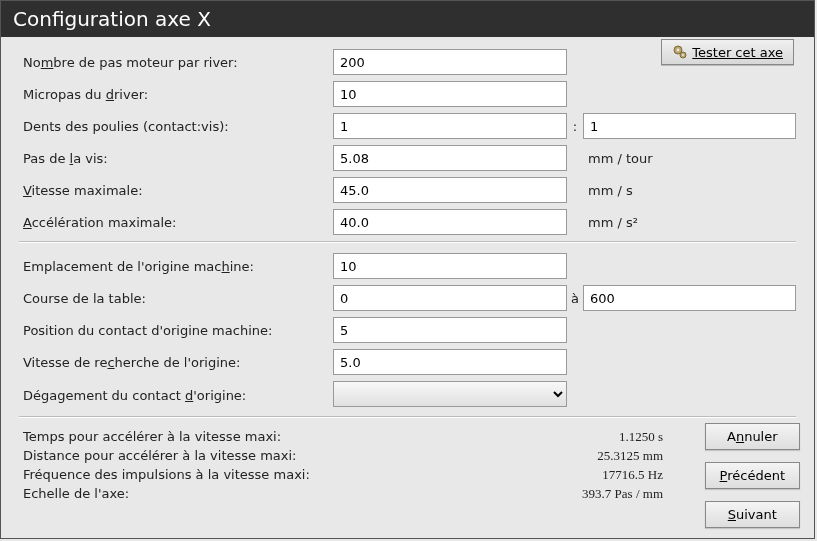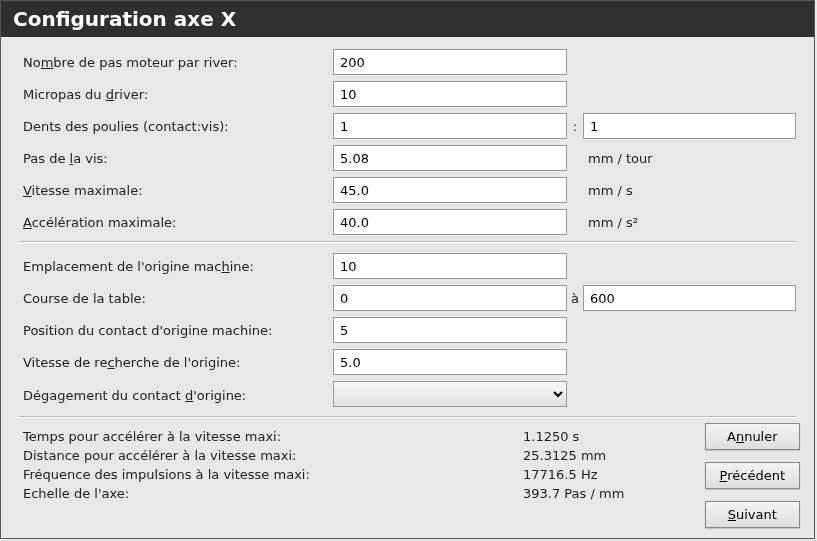--- a/index.html
+++ b/index.html
@@ -19,21 +19,21 @@
     border: 1px solid #555;
     background: #e8e8e8;
     position: relative;
     box-sizing: border-box;
   }
   .titlebar {
     background: #2f2f2f;
     color: #fff;
     padding: 6px 12px;
     font-size: 20px;
-    font-weight: bold;
+    font-weight: normal;
   }
   .content {
     padding: 12px 18px 0 18px;
   }
   .row {
     display: flex;
     align-items: center;
     margin-bottom: 6px;
     min-height: 26px;
   }
@@ -105,20 +105,22 @@
   }
   .stats-row {
     display: flex;
   }
   .stats-label {
     width: 500px;
     padding-left: 4px;
   }
   .stats-val {
     width: 140px;
+    text-align: right;
+    font-family: Liberation Serif, serif;
   }
   .button-bar {
     position: absolute;
     bottom: 10px;
     right: 14px;
     display: flex;
     gap: 12px;
     flex-direction: column;
   }
   .btn {
@@ -132,20 +134,29 @@
     font-size: 13px;
   }
   u { text-decoration: underline; text-underline-offset: 1px; }
 </style>
 </head>
 <body>
 
 <div class="window">
   <div class="titlebar">Configuration axe X</div>
 
+  <button class="test-btn">
+    <svg viewBox="0 0 16 16">
+      <circle cx="6" cy="6" r="4" fill="#bca36a" stroke="#7a6a3a"></circle>
+      <circle cx="6" cy="6" r="1.4" fill="#e8e8e8"></circle>
+      <circle cx="11" cy="11" r="3" fill="#bca36a" stroke="#7a6a3a"></circle>
+      <circle cx="11" cy="11" r="1" fill="#e8e8e8"></circle>
+    </svg>
+    <span><u>Tester cet axe</u></span>
+  </button>
 
   <div class="content">
 
     <div class="row">
       <div class="label-col">
         <span>No</span><u>m</u><span>bre de pas moteur par river:</span>
       </div>
       <div class="input-mid"><input type="text" value="200" style=""></div>
     </div>
 

